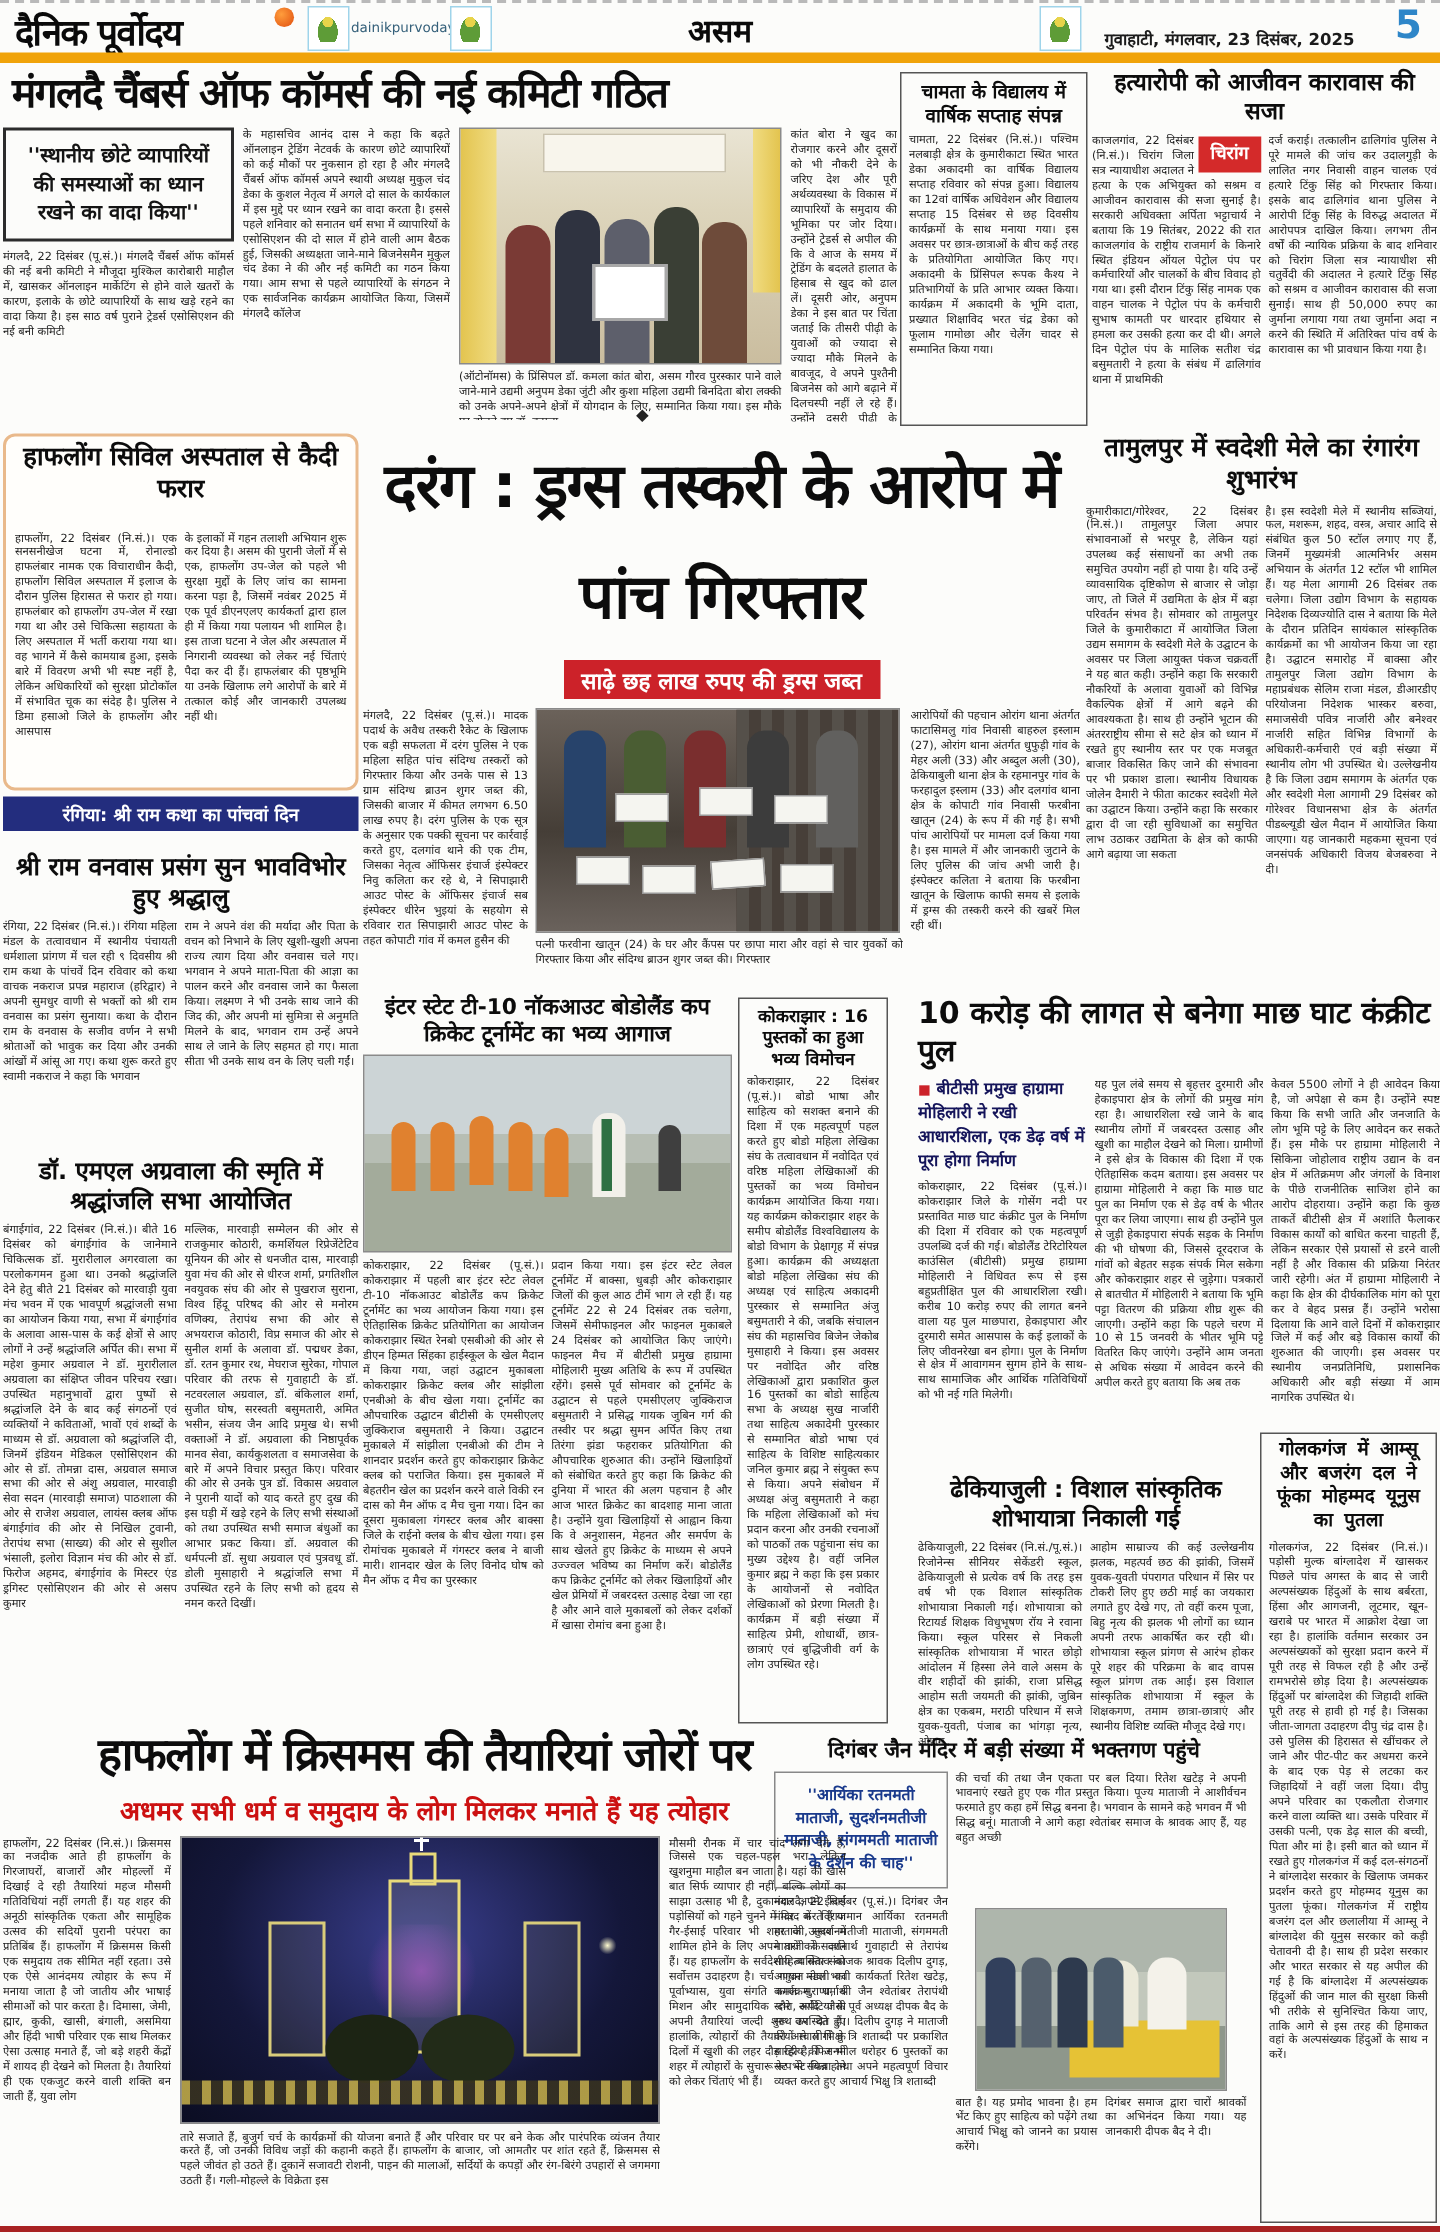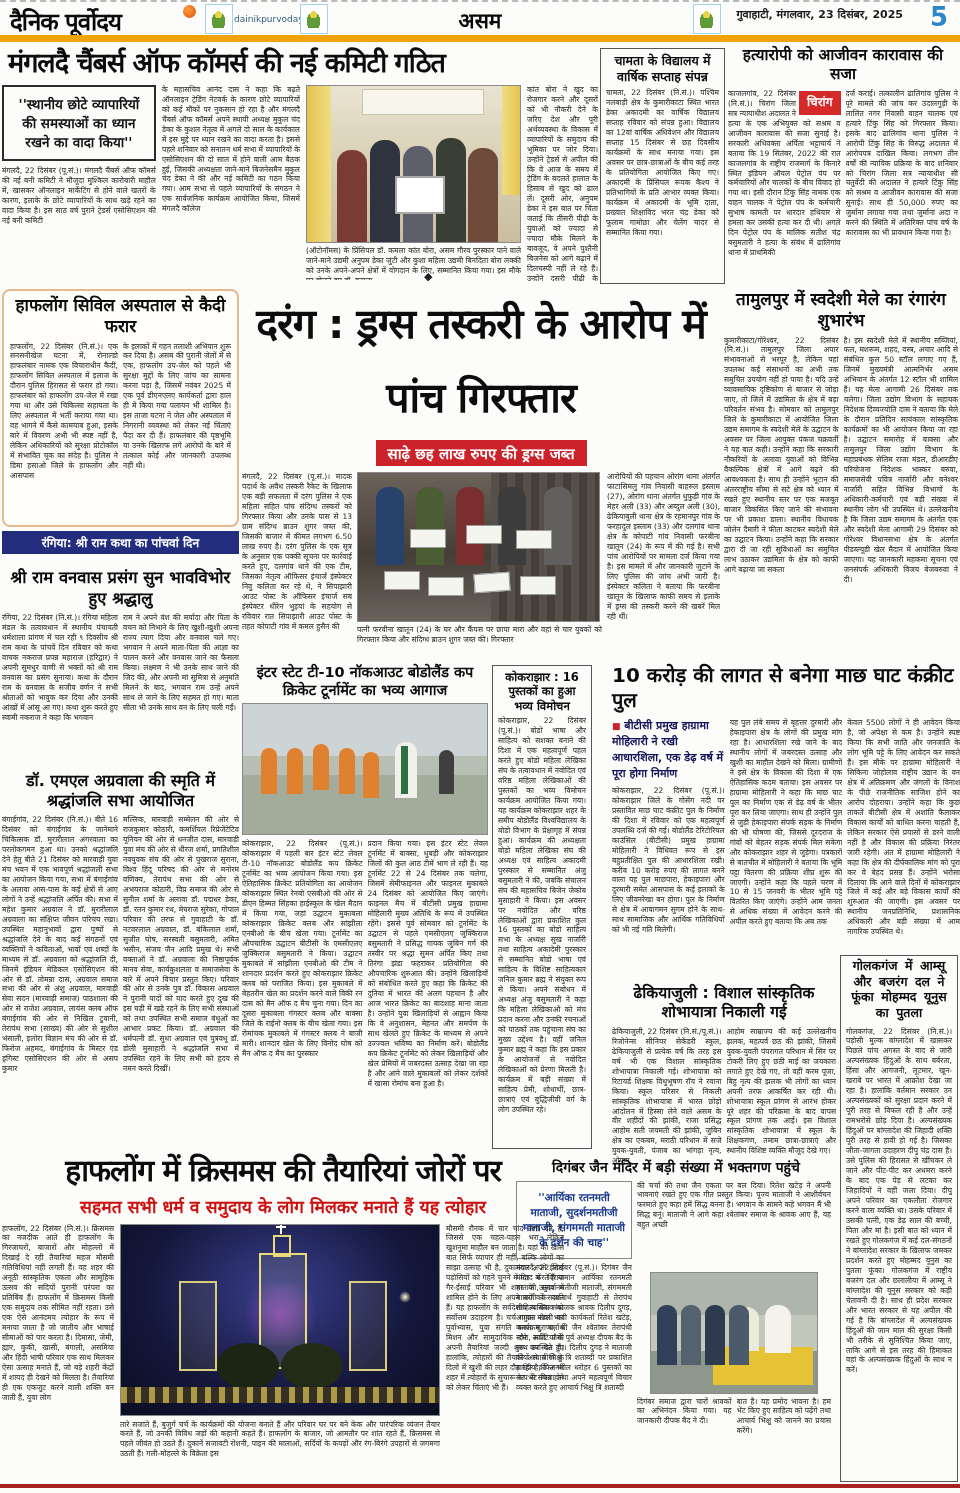--- a/index.html
+++ b/index.html
@@ -12,21 +12,21 @@
   .logo-text{position:absolute;left:10px;top:2px;font-size:24px;font-weight:bold;color:#0a0a0a;letter-spacing:-1px;}
   .logo-sun{position:absolute;left:183px;top:3px;width:13px;height:13px;border-radius:50%;
             background:radial-gradient(circle at 35% 35%,#ff9d3c,#e04e0e);}
   .dancer-box{position:absolute;top:2px;width:26px;height:28px;border:1px solid #9fd4ea;background:#fff;}
   .dancer-box i{position:absolute;left:4px;top:4px;width:17px;height:19px;display:block;
      background:radial-gradient(circle at 50% 30%,#e8d44a 0 22%,transparent 23%),
                 radial-gradient(ellipse at 50% 65%,#5e9c37 0 55%,transparent 56%);}
   .db1{left:205px}.db2{left:300px}.db3{left:693px}
   .site{position:absolute;left:234px;top:12px;font-size:9px;color:#35607a;}
   .edition{position:absolute;left:0;right:0;top:4px;text-align:center;font-size:21px;font-weight:bold;color:#0a0a0a;}
-  .mdate{position:absolute;left:728px;top:4px;width:175px;text-align:right;font-size:11px;font-weight:bold;color:#1b1b1b;}
+  .mdate{position:absolute;left:728px;top:16px;width:175px;text-align:right;font-size:11px;font-weight:bold;color:#1b1b1b;}
   .pageno{position:absolute;right:12px;top:0px;font-size:26px;font-weight:bold;color:#2e86c8;}
   .accent-bar{position:absolute;left:0;top:33px;width:960px;height:7px;background:#f0a30a;}
   
   .hl{font-weight:bold;color:#0c0c0c;text-align:center;line-height:1.25;}
   .body-t{font-size:7.5px;line-height:1.33;text-align:justify;color:#1d1d1d;overflow:hidden;}
   .cols{display:flex;gap:5px;}
   .cols>div{flex:1;overflow:hidden;}
   .photo{position:relative;overflow:hidden;border:1px solid #8a8a8a;box-sizing:border-box;}
   .photo span{position:absolute;display:block;}
   .quote-box{border:2px solid #2c2c2c;padding:8px 6px;font-weight:bold;text-align:center;}
@@ -58,21 +58,21 @@
   
   #art-murder{left:728px;top:44px;width:230px;height:238px;}
   #art-murder .hl{font-size:15.5px;}
   #art-murder .cols{margin-top:4px;height:212px;}
   .chirang{float:right;background:#d42a2a;color:#fff;font-weight:bold;font-size:12px;
            padding:4px 8px;margin:2px 0 2px 3px;}
   
   #art-escape{left:2px;top:287px;width:237px;height:238px;border:2px solid #e9b98b;border-radius:8px;
               padding:4px 6px;box-sizing:border-box;background:#fffefb;}
   #art-escape .hl{font-size:17px;}
-  #art-escape .cols{margin-top:4px;height:186px;justify-content:space-between;}
+  #art-escape .cols{margin-top:16px;height:186px;justify-content:space-between;}
   
   #art-ramkatha{left:2px;top:529px;width:237px;height:238px;}
   .rk-kicker{background:#232d7e;color:#fff;font-weight:bold;font-size:12px;text-align:center;padding:3px 0;}
   #art-ramkatha .hl{font-size:16.5px;margin-top:14px;}
   #art-ramkatha .cols{margin-top:4px;height:158px;}
   
   #art-memorial{left:2px;top:769px;width:237px;height:378px;}
   #art-memorial .hl{font-size:16px;}
   #art-memorial .cols{margin-top:4px;height:330px;}
   
@@ -365,30 +365,30 @@
         <div class="photo" id="p-jain">
           <span class="p5-table"></span>
           <span class="p5-w1"></span>
           <span class="p5-w2"></span>
           <span class="p5-d p5-d1"></span>
           <span class="p5-d p5-d2"></span>
           <span class="p5-d p5-d3"></span>
           <span class="p5-d p5-d4"></span>
         </div>
         <div class="jn-bottom">
+          <div class="body-t">बात है। यह प्रमोद भावना है। हम भेंट किए हुए साहित्य को पढ़ेंगे तथा आचार्य भिक्षु को जानने का प्रयास करेंगे।</div>
           <div class="body-t">दिगंबर समाज द्वारा चारों श्रावकों का अभिनंदन किया गया। यह जानकारी दीपक बैद ने दी।</div>
-          <div class="body-t">बात है। यह प्रमोद भावना है। हम भेंट किए हुए साहित्य को पढ़ेंगे तथा आचार्य भिक्षु को जानने का प्रयास करेंगे।</div>
         </div>
       </div>
     </div>
   </section>
 
   <section class="abs" id="art-xmas">
     <div class="hl">हाफलोंग में क्रिसमस की तैयारियां जोरों पर</div>
-    <div class="xm-sub">सहमत सभी धर्म व समुदाय के लोग मिलकर मनाते हैं यह त्योहार</div>
+    <div class="xm-sub">अधमर सभी धर्म व समुदाय के लोग मिलकर मनाते हैं यह त्योहार</div>
     <div class="content">
       <div class="xm-c1 body-t">हाफलोंग, 22 दिसंबर (नि.सं.)। क्रिसमस का नजदीक आते ही हाफलोंग के गिरजाघरों, बाजारों और मोहल्लों में दिखाई दे रही तैयारियां महज मौसमी गतिविधियां नहीं लगती हैं। यह शहर की अनूठी सांस्कृतिक एकता और सामूहिक उत्सव की सदियों पुरानी परंपरा का प्रतिबिंब हैं। हाफलोंग में क्रिसमस किसी एक समुदाय तक सीमित नहीं रहता। उसे एक ऐसे आनंदमय त्योहार के रूप में मनाया जाता है जो जातीय और भाषाई सीमाओं को पार करता है। दिमासा, जेमी, ह्मार, कुकी, खासी, बंगाली, असमिया और हिंदी भाषी परिवार एक साथ मिलकर ऐसा उत्साह मनाते हैं, जो बड़े शहरी केंद्रों में शायद ही देखने को मिलता है। तैयारियां ही एक एकजुट करने वाली शक्ति बन जाती हैं, युवा लोग</div>
       <div class="xm-mid">
         <div class="photo" id="p-church">
           <span class="p4-glow"></span>
           <span class="p4-tl"></span>
           <span class="p4-tr"></span>
           <span class="p4-tc"></span>
           <span class="p4-spire"></span>
           <span class="p4-crossv"></span>

